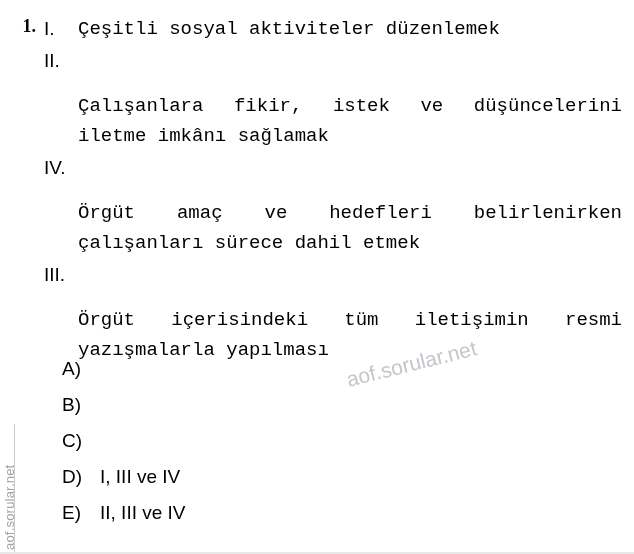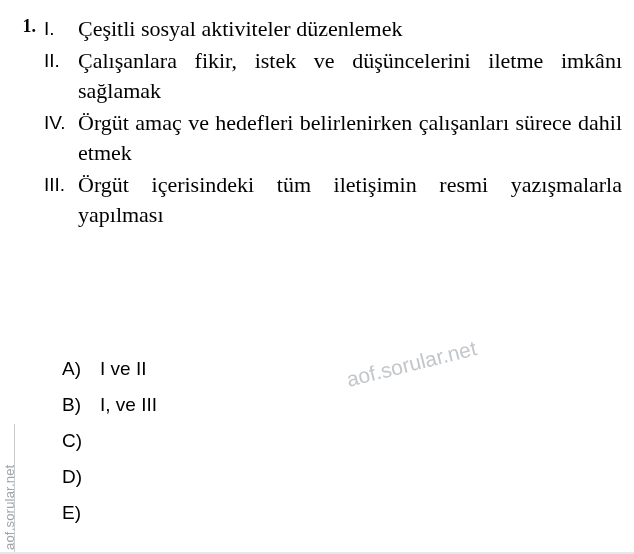--- a/index.html
+++ b/index.html
@@ -67,28 +67,29 @@
   }
   .roman {
     width: 34px;
     flex: 0 0 34px;
     font-size: 19px;
     line-height: 30px;
     font-family: "Liberation Sans", sans-serif;
   }
   .stem-text {
     flex: 1 1 auto;
-    font-size: 22px;
+    font-size: 19px;
     line-height: 30px;
     text-align: justify;
     text-align-last: left;
-    font-family: Liberation Serif, serif;
+    font-family: Liberation Mono, monospace;
   }
   .stem-text.justify-all {
     text-align: justify;
+    margin-top: 45px;
   }
   .question {
     position: absolute;
     left: 62px;
     top: 248px;
     width: 556px;
     font-size: 19px;
     line-height: 30px;
     font-weight: bold;
     text-align: justify;
@@ -170,38 +171,38 @@
       <div class="stem-text justify-all">Örgüt içerisindeki tüm iletişimin resmi yazışmalarla yapılması</div>
     </div>
 
   </div>
 
 
   <div class="choices">
 
     <div class="choice">
       <div class="choice-letter">A)</div>
-      <div class="choice-text">I ve II</div>
     </div>
 
     <div class="choice">
       <div class="choice-letter">B)</div>
-      <div class="choice-text">I, ve III</div>
     </div>
 
     <div class="choice">
       <div class="choice-letter">C)</div>
     </div>
 
     <div class="choice">
       <div class="choice-letter">D)</div>
+      <div class="choice-text">I, III ve IV</div>
     </div>
 
     <div class="choice">
       <div class="choice-letter">E)</div>
+      <div class="choice-text">II, III ve IV</div>
     </div>
 
   </div>
 
   <div class="watermark-center">aof.sorular.net</div>
 
   <div class="bottom-rule"></div>
 
 </div>
 

